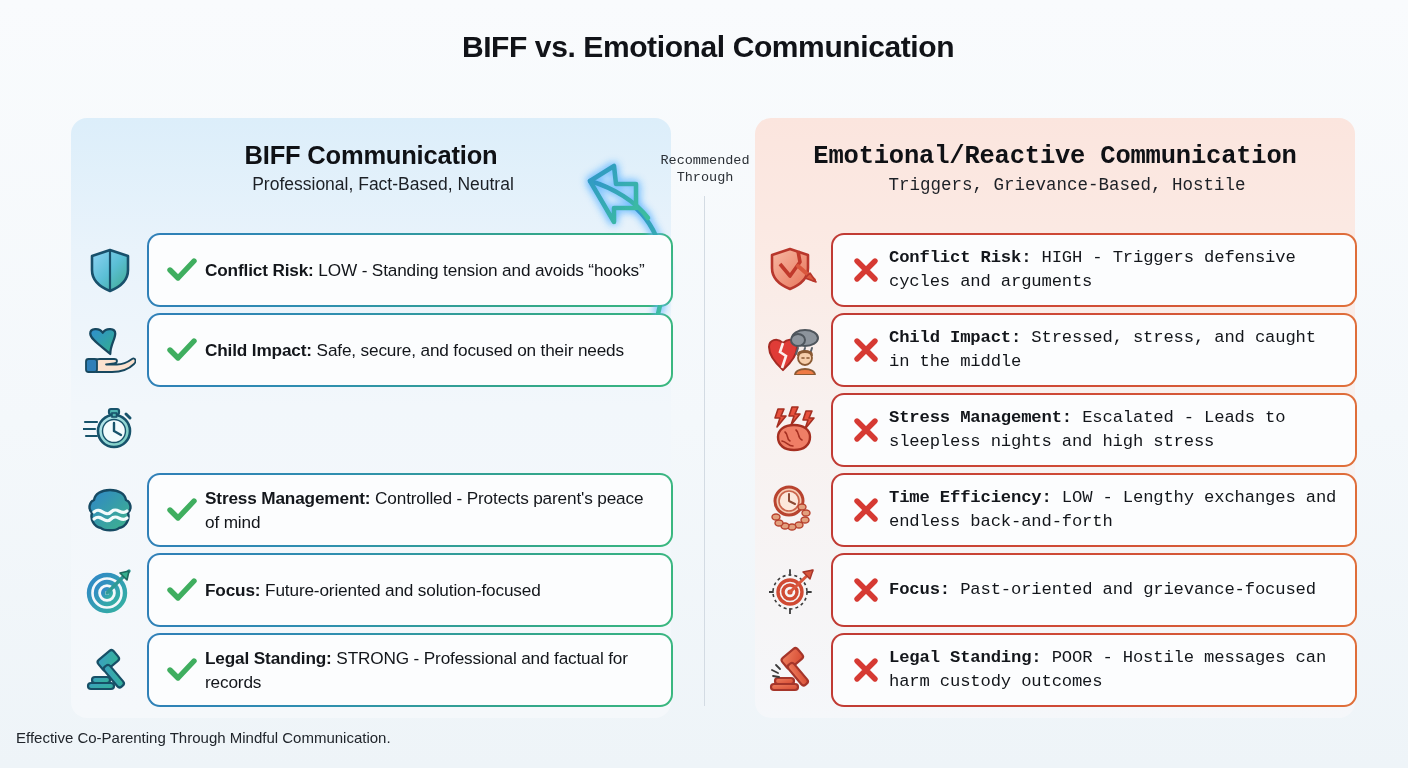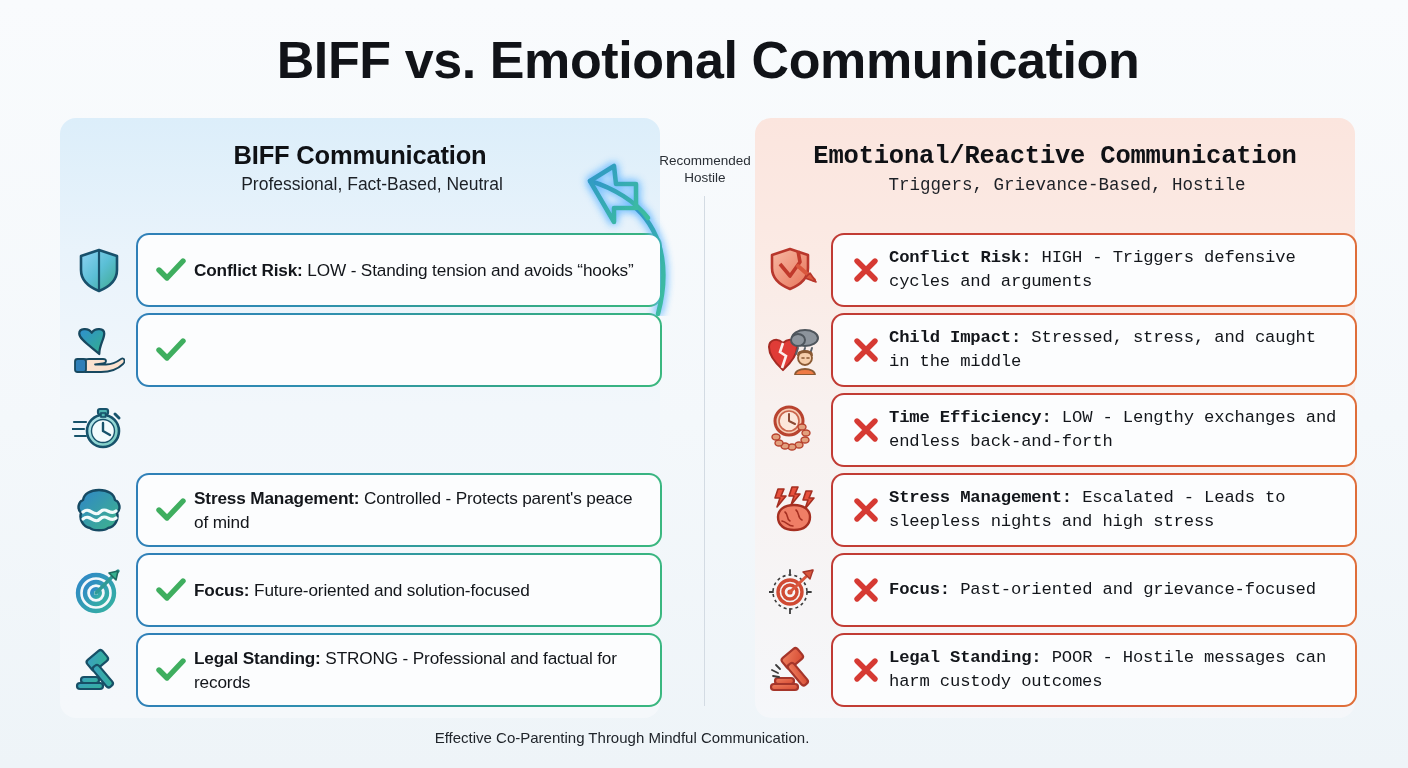--- a/index.html
+++ b/index.html
@@ -12,28 +12,28 @@
   #stage {
     position: relative;
     width: 1408px; height: 768px;
     background: linear-gradient(180deg,#f9fbfd 0%,#f4f8fb 55%,#eef4f8 100%);
   }
 
   
   #title {
     position: absolute; top: 30px; left: 0; width: 1408px;
     text-align: center;
-    font-size: 52px; font-weight: 700; letter-spacing: -0.4px;
+    font-size: 30px; font-weight: 700; letter-spacing: -0.4px;
     color: #111318;
     padding-left: 8px;
   }
 
   
   .column { position: absolute; top: 118px; width: 600px; height: 600px; }
-  #col-left  { left: 60px; }
+  #col-left  { left: 71px; }
   #col-right { left: 755px; font-family: Liberation Mono, monospace; }
 
   .panel-bg {
     position: absolute; top: 0; left: 0; width: 600px; height: 600px;
     border-radius: 16px;
   }
   #col-left .panel-bg {
     background: linear-gradient(180deg,#dceefa 0%,#e9f3fb 22%,#f2f7fb 48%,#f5f8fb 100%);
   }
   #col-right .panel-bg {
@@ -102,28 +102,28 @@
   .txt b { font-weight: 700; }
 
   
   #divider {
     position: absolute; left: 704px; top: 196px;
     width: 1px; height: 510px;
     background: #d3dbe3;
   }
   #rec-label {
     position: absolute; left: 652px; top: 152px; width: 106px;
-    text-align: center; font-size: 13.5px; line-height: 17px; color: #2b3036;
+    text-align: center; font-size: 13.5px; line-height: 17px; color: #2b3036; font-family: Liberation Mono, monospace;
   }
   #arrow { position: absolute; left: 540px; top: 126px; width: 190px; height: 190px; }
 
   
   #footer {
-    position: absolute; bottom: 22px; left: 0; width: 1244px;
-    text-align: center; font-size: 15px; color: #20252b;
+    position: absolute; bottom: 22px; left: 16px; width: 1244px;
+    text-align: left; font-size: 15px; color: #20252b;
   }
 </style>
 </head>
 <body>
 
 <div id="stage">
 
   <div id="title">BIFF vs. Emotional Communication</div>
 
   <div class="column" id="col-left">
@@ -175,20 +175,24 @@
             <path d="M26 21 C18 14 10 9 10 4.5 C10 0.5 17 -0.5 20 4 C23 -0.5 30 0.5 30 4.5 C30 9 26 14 26 21 Z" transform="translate(0,3) scale(1.25) translate(-5,-1)" fill="url(#lg2)" stroke="#17485f" stroke-width="1.8" stroke-linejoin="round"></path>
             <path d="M4 40 C4 36 10 33 16 33 L30 33 C34 33 34 37 30 37.5 L22 38.5 L33 38.5 C40 38.5 44 36 48 33 C51 31 53 35 50 38 C44 44 36 46 28 46 L12 46 Z" fill="#fbe2cf" stroke="#17485f" stroke-width="1.8" stroke-linejoin="round"></path>
             <rect x="2" y="33" width="11" height="13" rx="2.5" fill="#2f7fb8" stroke="#17485f" stroke-width="1.8"></rect>
           </svg>
         </div>
         <div class="card">
           <div class="mark">
             <svg width="30" height="26" viewBox="0 0 30 26">
                 <path d="M3 13 L11 21 L27 4" fill="none" stroke="#3fae5f" stroke-width="5.4" stroke-linecap="round" stroke-linejoin="round"></path>
               </svg>
+          </div>
+          <div class="txt">
+            <b>Child Impact:</b> 
+            <span>Safe, secure, and focused on their needs</span>
           </div>
         </div>
       </div>
 
       <div class="row">
         <div class="row-icon">
           <svg width="54" height="48" viewBox="0 0 54 48">
             <defs>
                 <linearGradient id="lg3" x1="0" y1="0" x2="1" y2="1">
               <stop offset="0" stop-color="#bfe9f2"></stop>
@@ -358,20 +362,49 @@
         </div>
         <div class="card">
           <div class="mark">
             <svg width="28" height="28" viewBox="0 0 28 28">
                 <path d="M5 5 L23 23 M23 5 L5 23" stroke="#d63a33" stroke-width="5.4" stroke-linecap="round"></path>
               </svg>
           </div>
           <div class="txt">
             <b>Child Impact:</b> 
             <span>Stressed, stress, and caught in the middle</span>
+          </div>
+        </div>
+      </div>
+
+      <div class="row">
+        <div class="row-icon">
+          <svg width="52" height="50" viewBox="0 0 52 50">
+            <g fill="#e8503c" stroke="#a52f21" stroke-width="1.6" stroke-linejoin="round">
+              <path d="M10 4 L16 4 L13 11 L18 11 L9 22 L12 13 L7 13 Z"></path>
+              <path d="M24 2 L30 2 L27 9 L32 9 L23 20 L26 11 L21 11 Z"></path>
+              <path d="M38 6 L44 6 L41 13 L46 13 L37 24 L40 15 L35 15 Z"></path>
+            </g>
+            <path d="M26 20 C16 20 10 25 10 32 C10 40 16 45 26 45 C36 45 42 40 42 32 C42 25 36 20 26 20 Z" fill="#ef7e66" stroke="#a52f21" stroke-width="2.4"></path>
+            <g fill="none" stroke="#a52f21" stroke-width="1.6" stroke-linecap="round">
+              <path d="M17 27 C21 30 18 34 22 36"></path>
+                <path d="M28 25 C32 28 29 33 34 35"></path>
+                <path d="M14 36 C19 37 20 41 25 41"></path>
+            </g>
+          </svg>
+        </div>
+        <div class="card">
+          <div class="mark">
+            <svg width="28" height="28" viewBox="0 0 28 28">
+                <path d="M5 5 L23 23 M23 5 L5 23" stroke="#d63a33" stroke-width="5.4" stroke-linecap="round"></path>
+              </svg>
+          </div>
+          <div class="txt">
+            <b>Stress Management:</b> 
+            <span>Escalated - Leads to sleepless nights and high stress</span>
           </div>
         </div>
       </div>
 
       <div class="row">
         <div class="row-icon">
           <svg width="52" height="50" viewBox="0 0 52 50">
             <circle cx="21" cy="16" r="14" fill="#f6cdb6" stroke="#b8432f" stroke-width="3"></circle>
             <circle cx="21" cy="16" r="10" fill="#fce7da" stroke="#c9644a" stroke-width="1.6"></circle>
             <path d="M21 16 L21 9 M21 16 L27 19" stroke="#8d4a34" stroke-width="2" stroke-linecap="round"></path>
@@ -395,49 +428,20 @@
           </div>
           <div class="txt">
             <b>Time Efficiency:</b> 
             <span>LOW - Lengthy exchanges and endless back-and-forth</span>
           </div>
         </div>
       </div>
 
       <div class="row">
         <div class="row-icon">
-          <svg width="52" height="50" viewBox="0 0 52 50">
-            <g fill="#e8503c" stroke="#a52f21" stroke-width="1.6" stroke-linejoin="round">
-              <path d="M10 4 L16 4 L13 11 L18 11 L9 22 L12 13 L7 13 Z"></path>
-              <path d="M24 2 L30 2 L27 9 L32 9 L23 20 L26 11 L21 11 Z"></path>
-              <path d="M38 6 L44 6 L41 13 L46 13 L37 24 L40 15 L35 15 Z"></path>
-            </g>
-            <path d="M26 20 C16 20 10 25 10 32 C10 40 16 45 26 45 C36 45 42 40 42 32 C42 25 36 20 26 20 Z" fill="#ef7e66" stroke="#a52f21" stroke-width="2.4"></path>
-            <g fill="none" stroke="#a52f21" stroke-width="1.6" stroke-linecap="round">
-              <path d="M17 27 C21 30 18 34 22 36"></path>
-                <path d="M28 25 C32 28 29 33 34 35"></path>
-                <path d="M14 36 C19 37 20 41 25 41"></path>
-            </g>
-          </svg>
-        </div>
-        <div class="card">
-          <div class="mark">
-            <svg width="28" height="28" viewBox="0 0 28 28">
-                <path d="M5 5 L23 23 M23 5 L5 23" stroke="#d63a33" stroke-width="5.4" stroke-linecap="round"></path>
-              </svg>
-          </div>
-          <div class="txt">
-            <b>Stress Management:</b> 
-            <span>Escalated - Leads to sleepless nights and high stress</span>
-          </div>
-        </div>
-      </div>
-
-      <div class="row">
-        <div class="row-icon">
           <svg width="50" height="48" viewBox="0 0 50 48">
             <circle cx="21" cy="26" r="17" fill="none" stroke="#3c3c3c" stroke-width="1.6" stroke-dasharray="3 3"></circle>
             <circle cx="21" cy="26" r="12" fill="none" stroke="#d04a33" stroke-width="3.4"></circle>
             <circle cx="21" cy="26" r="7" fill="none" stroke="#d04a33" stroke-width="3.4"></circle>
             <circle cx="21" cy="26" r="2.6" fill="#d04a33"></circle>
             <g stroke="#3c3c3c" stroke-width="1.8" stroke-linecap="round">
               <line x1="21" y1="4" x2="21" y2="9"></line>
                 <line x1="21" y1="43" x2="21" y2="48"></line>
               <line x1="0" y1="26" x2="4" y2="26"></line>
                 <line x1="38" y1="26" x2="42" y2="26"></line>
@@ -492,21 +496,21 @@
         </div>
       </div>
 
     </div>
   </div>
 
   <div id="divider"></div>
 
   <div id="rec-label">
     <div>Recommended</div>
-    <div>Hostile</div>
+    <div>Through</div>
   </div>
 
   <div id="arrow">
     <svg width="190" height="190" viewBox="0 0 190 190">
       <defs>
         <linearGradient id="agrad" x1="0" y1="0" x2="1" y2="1">
           <stop offset="0" stop-color="#2f96c9"></stop>
             <stop offset="1" stop-color="#3dbf9d"></stop>
         </linearGradient>
         <filter id="aglow" x="-60%" y="-60%" width="220%" height="220%">

